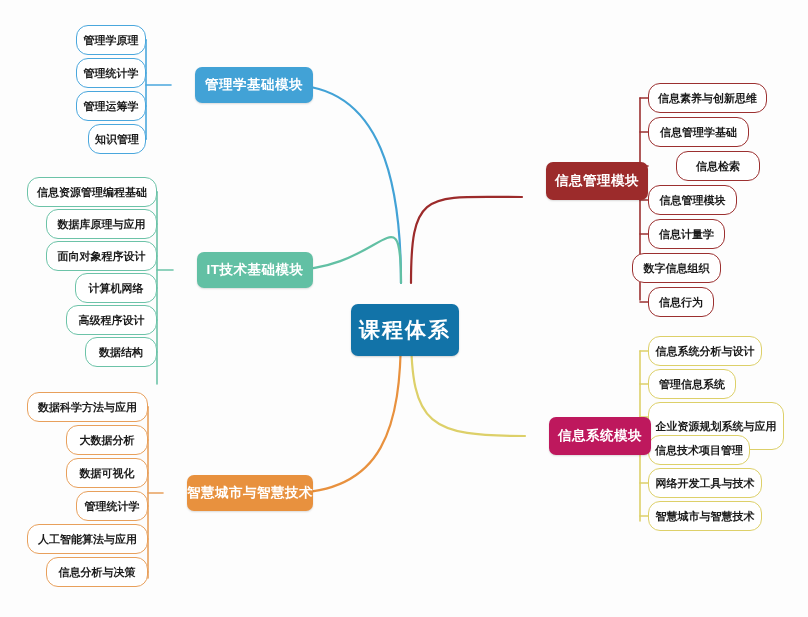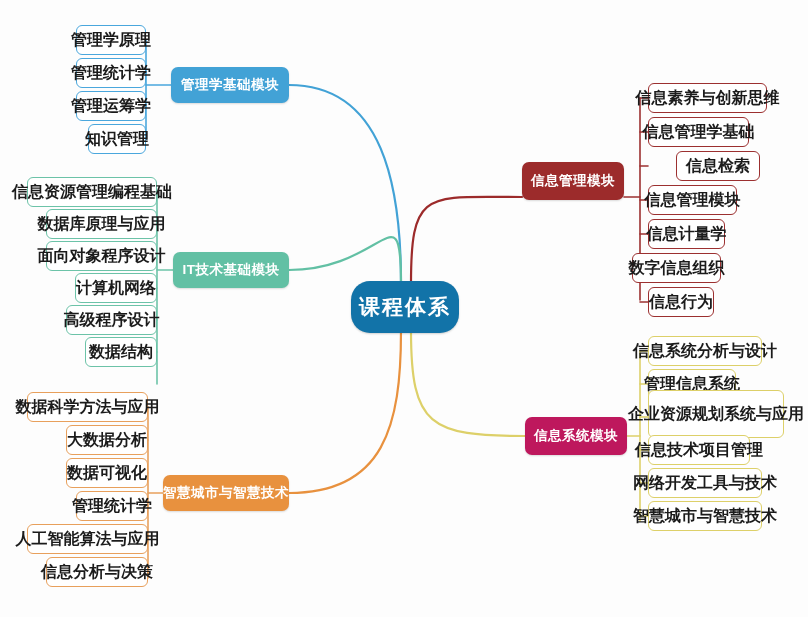--- a/index.html
+++ b/index.html
@@ -29,41 +29,43 @@
     box-sizing: border-box;
     display: flex;
     align-items: center;
     justify-content: center;
     white-space: nowrap;
   }
   
   .root {
     background: #1273a8;
     color: #ffffff;
-    border-radius: 19px;
+    border-radius: 7px;
     font-size: 21px;
     font-weight: bold;
     letter-spacing: 2px;
     box-shadow: 0 1px 2px rgba(0,0,0,.18);
+    margin-top: 23px;
   }
   
   .module {
     color: #ffffff;
     border-radius: 7px;
     font-size: 13.5px;
     font-weight: bold;
     letter-spacing: .5px;
     box-shadow: 0 1px 2px rgba(0,0,0,.14);
+    margin-left: 24px;
   }
   
   .leaf {
     background: #ffffff;
-    border-radius: 6px;
+    border-radius: 12px;
     border: 1.3px solid #888;
-    font-size: 16px;
+    font-size: 11px;
     font-weight: bold;
     color: #1b1b1b;
     padding: 0 7px;
   }
 </style>
 </head>
 <body>
 
 <div id="stage">
 
@@ -137,21 +139,21 @@
       <div class="node leaf" style="left: 648px; top: 83px; width: 119px; height: 30px;;border-color:#9c3030">信息素养与创新思维</div>
       <div class="node leaf" style="left: 648px; top: 117px; width: 101px; height: 30px;;border-color:#9c3030">信息管理学基础</div>
       <div class="node leaf" style="left: 676px; top: 151px; width: 84px; height: 30px;;border-color:#9c3030">信息检索</div>
       <div class="node leaf" style="left: 648px; top: 185px; width: 89px; height: 30px;;border-color:#9c3030">信息管理模块</div>
       <div class="node leaf" style="left: 648px; top: 219px; width: 77px; height: 30px;;border-color:#9c3030">信息计量学</div>
       <div class="node leaf" style="left: 632px; top: 253px; width: 89px; height: 30px;;border-color:#9c3030">数字信息组织</div>
       <div class="node leaf" style="left: 648px; top: 287px; width: 66px; height: 30px;;border-color:#9c3030">信息行为</div>
       <div class="node module" style="left: 522px; top: 162px; width: 102px; height: 38px;;background:#9c2b2b">信息管理模块</div>
       <div class="node leaf" style="left: 648px; top: 336px; width: 114px; height: 30px;;border-color:#ddd069">信息系统分析与设计</div>
       <div class="node leaf" style="left: 648px; top: 369px; width: 88px; height: 30px;;border-color:#ddd069">管理信息系统</div>
-      <div class="node leaf" style="left: 648px; top: 390px; width: 136px; height: 48px;;border-color:#ddd069">企业资源规划系统与应用</div>
+      <div class="node leaf" style="left: 648px; top: 402px; width: 136px; height: 48px;;border-color:#ddd069">企业资源规划系统与应用</div>
       <div class="node leaf" style="left: 648px; top: 435px; width: 102px; height: 30px;;border-color:#ddd069">信息技术项目管理</div>
       <div class="node leaf" style="left: 648px; top: 468px; width: 114px; height: 30px;;border-color:#ddd069">网络开发工具与技术</div>
       <div class="node leaf" style="left: 648px; top: 501px; width: 114px; height: 30px;;border-color:#ddd069">智慧城市与智慧技术</div>
       <div class="node module" style="left: 525px; top: 417px; width: 102px; height: 38px; background: #be185d; color: rgb(255, 255, 255);">信息系统模块</div>
       <div class="node root" style="left: 351px; top: 281px; width: 108px; height: 52px;;background:#1273a8">课程体系</div>
     </div>
 
 </div>
 
 </body></html>

